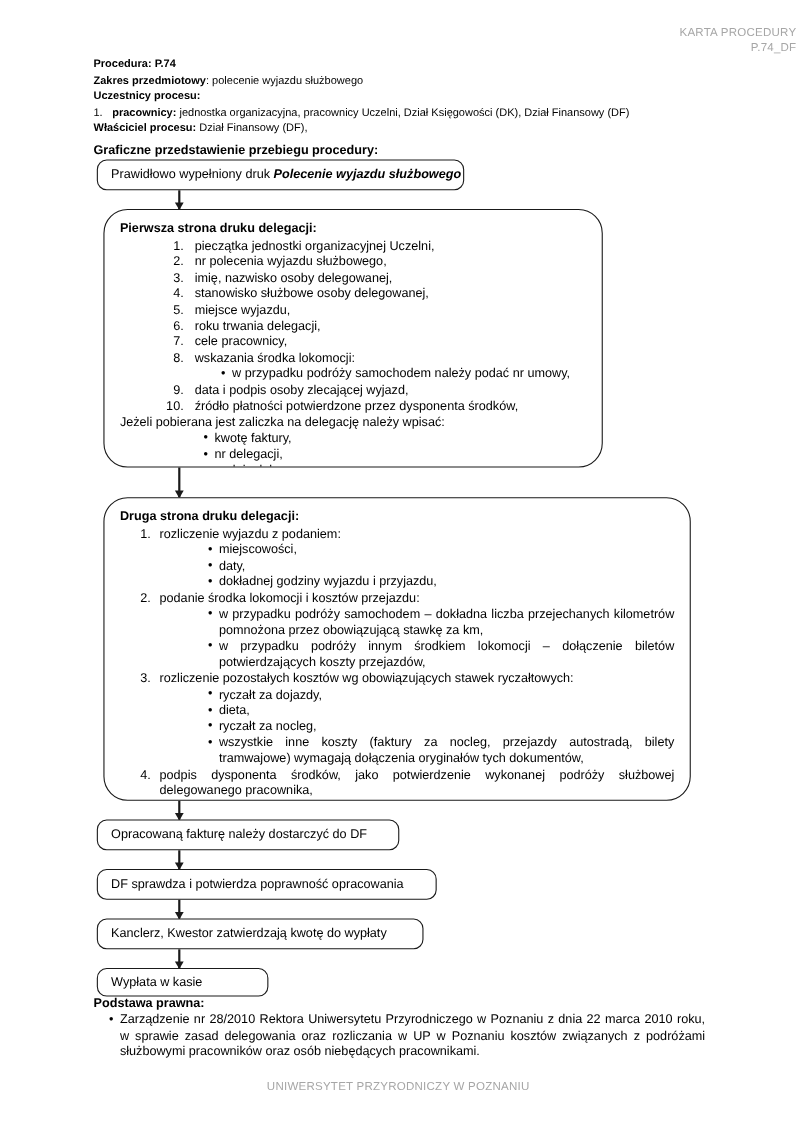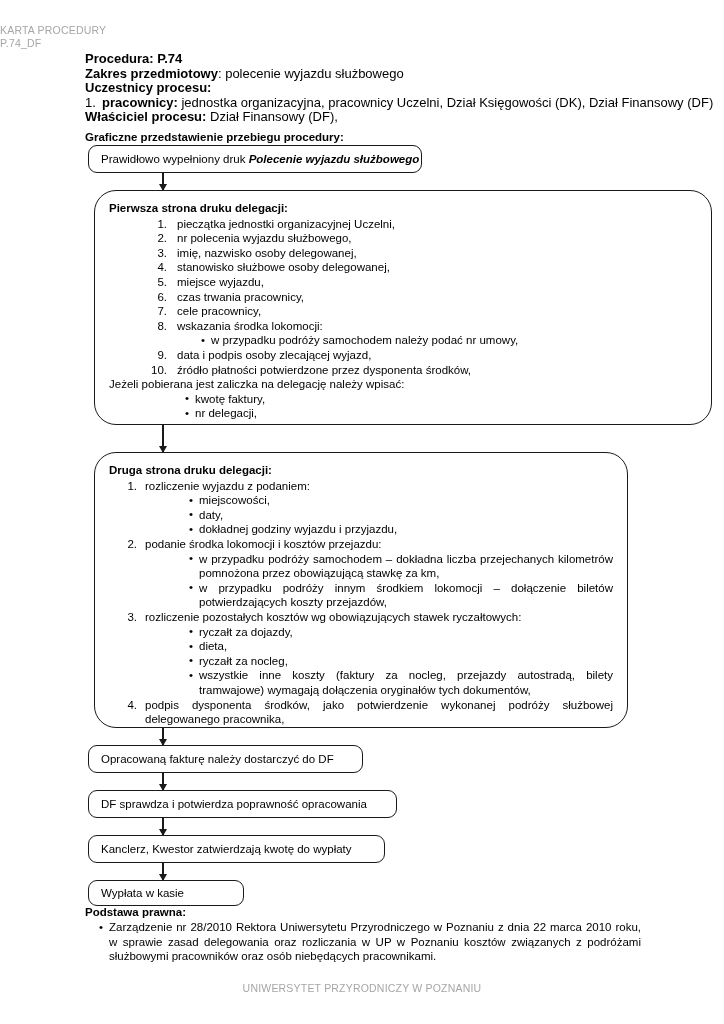--- a/index.html
+++ b/index.html
@@ -20,34 +20,34 @@
     position: absolute;
     inset: 0;
   }
 
   
   .doc-header {
     position: absolute;
     top: 24px;
     left: 0;
     width: 724px;
-    text-align: left;
+    text-align: right;
     color: #a6a6a6;
     font-size: 10.5px;
     line-height: 13px;
     letter-spacing: 0.2px;
   }
 
   
   .meta {
     position: absolute;
     left: 85px;
     top: 52px;
     width: 556px;
-    font-size: 13px;
+    font-size: 10px;
     line-height: 14.6px;
   }
   .meta .row { white-space: nowrap; }
   .meta b { font-weight: bold; }
   .meta .num { display: inline-block; width: 17px; }
 
   .section-title {
     position: absolute;
     left: 85px;
     top: 131px;
@@ -199,40 +199,40 @@
   <div class="section-title">Graficzne przedstawienie przebiegu procedury:</div>
 
   <div class="flow">
 
     <div class="node small" style="left:88px; top:145px; width:334px; height:28px;">
       <span><span>Prawidłowo wypełniony druk </span><b><i>Polecenie wyjazdu służbowego</i></b></span>
     </div>
 
     <div class="arrow" style="left:162px; top:173px; height:17px;"></div>
 
-    <div class="node big box1" style="left:94px; top:190px; width:618px; height:235px;">
+    <div class="node big box1" style="left:94px; top:190px; width:454px; height:235px;">
       <div class="blk-title">Pierwsza strona druku delegacji:</div>
       <ol class="lvl1">
         <li>
             <span class="txt">pieczątka jednostki organizacyjnej Uczelni,</span>
           </li>
         <li>
             <span class="txt">nr polecenia wyjazdu służbowego,</span>
           </li>
         <li>
             <span class="txt">imię, nazwisko osoby delegowanej,</span>
           </li>
         <li>
             <span class="txt">stanowisko służbowe osoby delegowanej,</span>
           </li>
         <li>
             <span class="txt">miejsce wyjazdu,</span>
           </li>
         <li>
-            <span class="txt">czas trwania pracownicy,</span>
+            <span class="txt">roku trwania delegacji,</span>
           </li>
         <li>
             <span class="txt">cele pracownicy,</span>
           </li>
         <li>
           <span class="txt">wskazania środka lokomocji:</span>
           <ul class="lvl2">
             <li>w przypadku podróży samochodem należy podać nr umowy,</li>
           </ul>
         </li>

